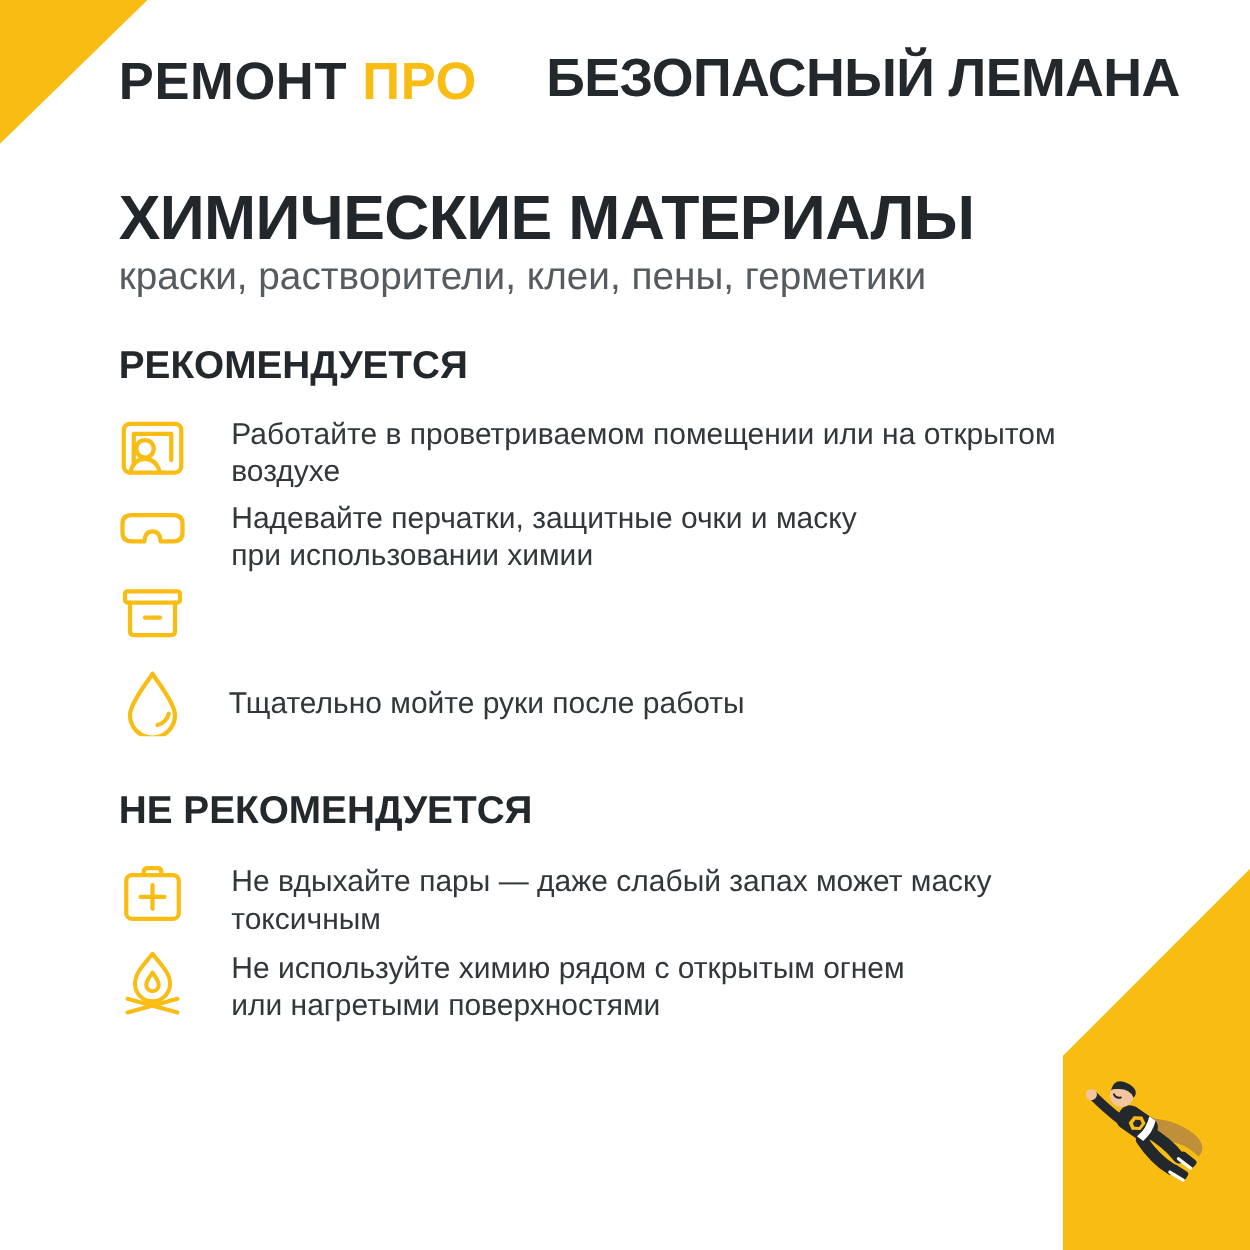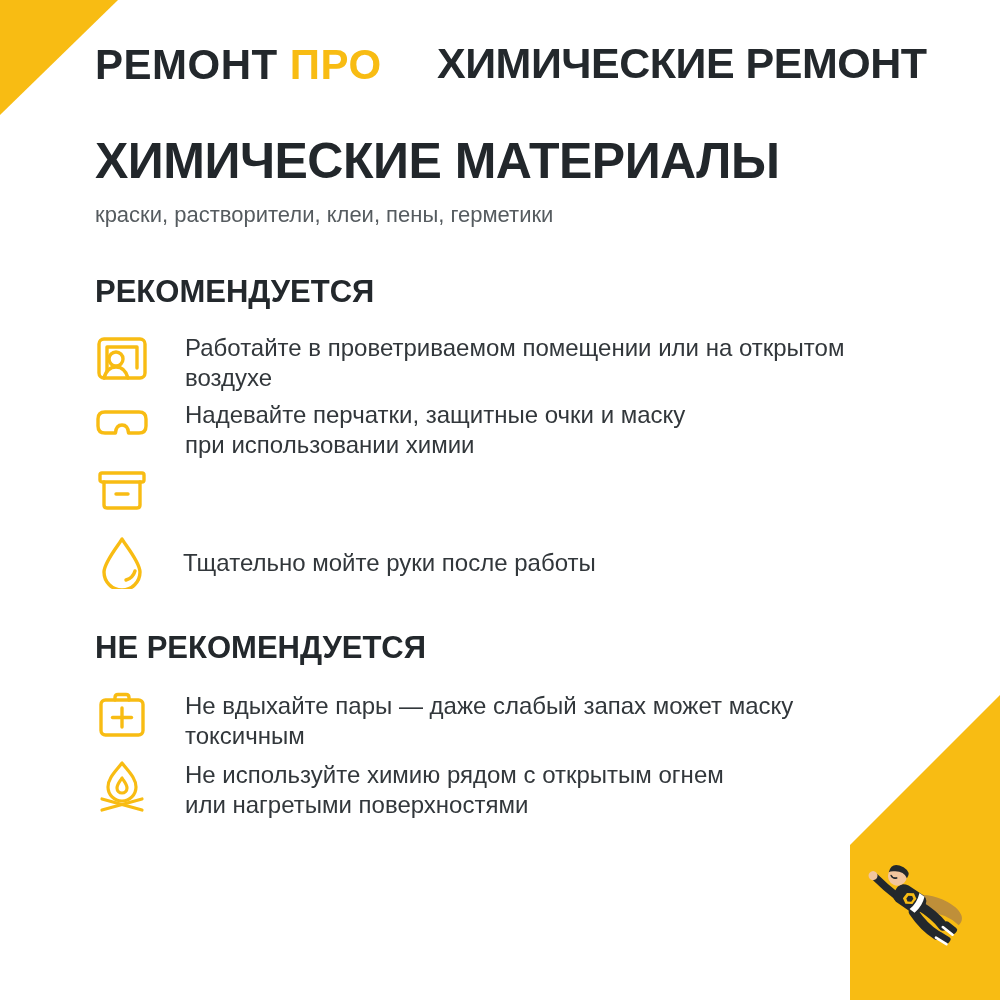--- a/index.html
+++ b/index.html
@@ -26,27 +26,27 @@
     color:#23282C; line-height:1; white-space:nowrap;
   }
   .logo .accent { color:#F8BC13; }
   .campaign {
     position:absolute; left:437px; top:42px;
     font-size:43px; font-weight:800; letter-spacing:-.5px;
     color:#23282C; line-height:1; white-space:nowrap;
   }
   
   .title {
-    position:absolute; left:95px; top:136px;
+    position:absolute; left:95px; top:149px;
     font-size:50px; font-weight:800; letter-spacing:-.5px;
     color:#22272B; line-height:1; white-space:nowrap;
   }
   .subtitle {
     position:absolute; left:95px; top:202px;
-    font-size:22px; font-weight:400; color:#555B5F;
+    font-size:31px; font-weight:400; color:#555B5F;
     line-height:1.2; white-space:nowrap;
   }
   
   .sec-heading {
     position:absolute; left:95px;
     font-size:31px; font-weight:800; letter-spacing:0;
     color:#23282C; line-height:1; white-space:nowrap;
   }
   .sec-rec { top:276px; }
   .sec-notrec { top:632px; }
@@ -62,21 +62,21 @@
   .txt.pad { padding-top:13px;margin-left:32px; }
 </style>
 </head>
 <body>
 
 <div class="poster">
 
   <div class="corner-triangle"></div>
 
   <div class="logo"><span>РЕМОНТ</span><span> </span><span class="accent">ПРО</span></div>
-  <div class="campaign">ХИМИЧЕСКИЕ РЕМОНТ</div>
+  <div class="campaign">БЕЗОПАСНЫЙ ЛЕМАНА</div>
 
   <div class="title">ХИМИЧЕСКИЕ МАТЕРИАЛЫ</div>
   <div class="subtitle">краски, растворители, клеи, пены, герметики</div>
 
   <div class="sec-heading sec-rec">РЕКОМЕНДУЕТСЯ</div>
 
   <div class="item" style="top:331px">
     <span class="icn">
       <svg width="54" height="54" viewBox="0 0 54 54" fill="none" stroke="#F8BC13" stroke-width="3.4" stroke-linecap="round" stroke-linejoin="round">
         <rect x="4" y="8" width="46" height="39" rx="5"></rect>

